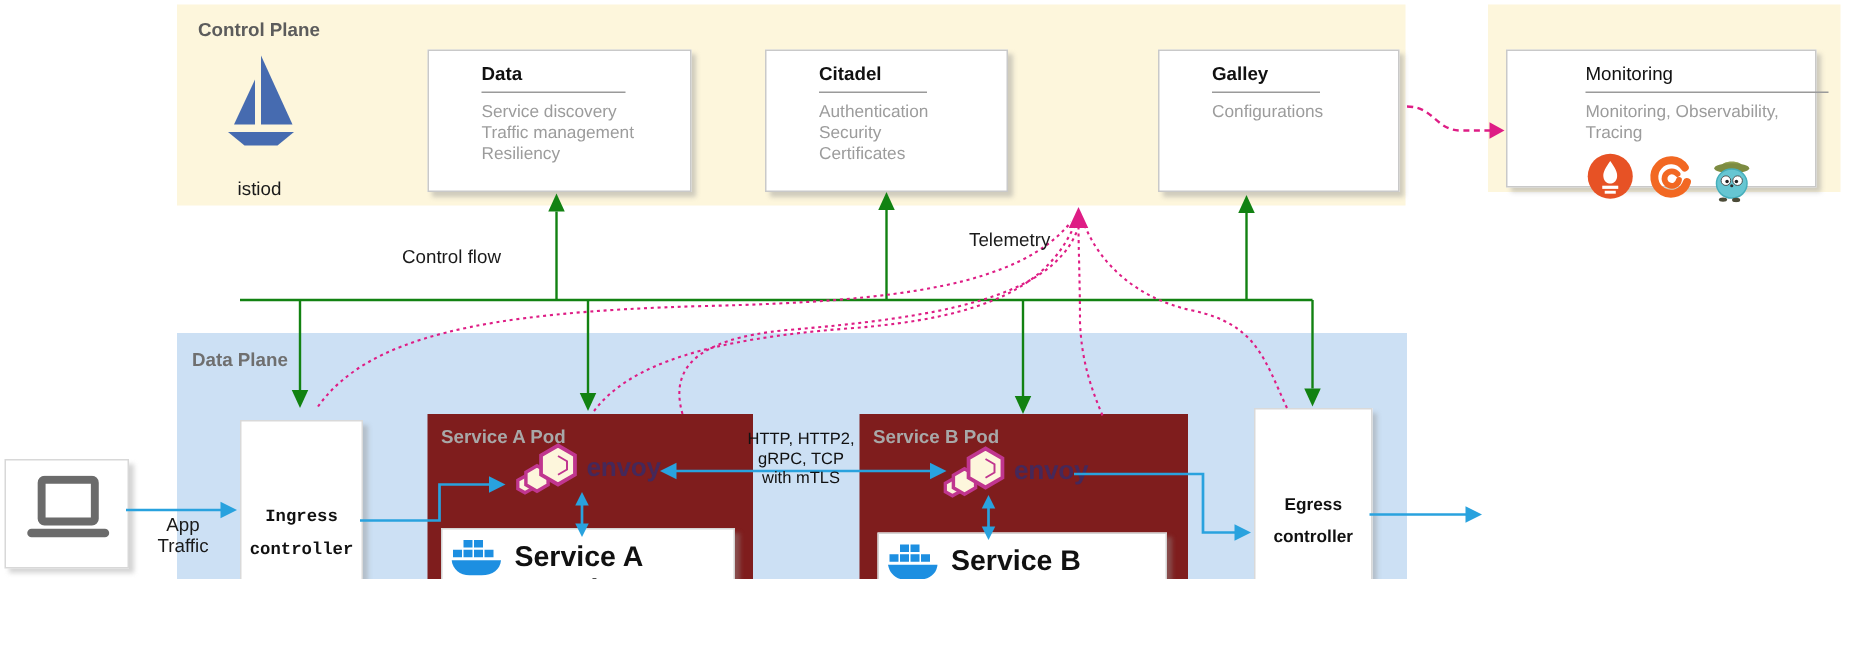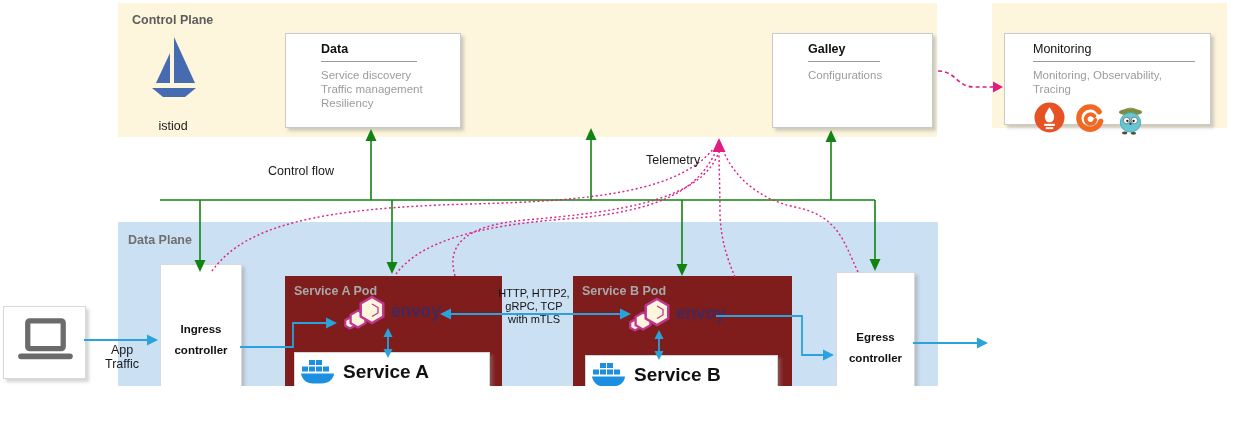--- a/index.html
+++ b/index.html
@@ -64,31 +64,40 @@
   <div class="card" style="left:285px;top:33px;width:176px;height:95px;">
     <div class="card-inner">
       <div class="card-title">Data</div>
       <hr class="card-hr" style="width:96px;">
       <div class="card-item">Service discovery</div>
       <div class="card-item">Traffic management</div>
       <div class="card-item">Resiliency</div>
     </div>
   </div>
 
+  <div class="card" style="left:510px;top:33px;width:162px;height:95px;">
+    <div class="card-inner">
+      <div class="card-title">Citadel</div>
+      <hr class="card-hr" style="width:72px;">
+      <div class="card-item">Authentication</div>
+      <div class="card-item">Security</div>
+      <div class="card-item">Certificates</div>
+    </div>
+  </div>
 
   <div class="card" style="left:772px;top:33px;width:161px;height:95px;">
     <div class="card-inner">
       <div class="card-title">Galley</div>
       <hr class="card-hr" style="width:72px;">
       <div class="card-item">Configurations</div>
     </div>
   </div>
 
   <div class="card" style="left:1004px;top:33px;width:207px;height:92px;">
-    <div class="card-inner" style="padding-left:28px;">
+    <div class="card-inner" style="padding-left:52px;">
       <div class="card-title regular">Monitoring</div>
       <hr class="card-hr" style="width:162px;">
       <div class="card-item">Monitoring, Observability, Tracing</div>
       <div class="mon-icons">
         <span>
           <svg width="31" height="31" viewBox="0 0 32 32">
             <circle cx="16" cy="16" r="15.5" fill="#e75225"></circle>
             <path d="M16,5.5 C13,10 10.8,13 11.3,16.5 C11.8,19.8 14,21 16,21 C18,21 20.2,19.8 20.7,16.5 C21.2,13 19,10 16,5.5 Z" fill="#fff"></path>
             <rect x="10.5" y="22.5" width="11" height="2.2" fill="#fff"></rect>
             <rect x="12.2" y="26" width="7.6" height="2" fill="#fff"></rect>
@@ -124,21 +133,21 @@
         <rect x="14" y="3" width="37" height="29" rx="2" fill="#fff" stroke="#6b6b6b" stroke-width="5.5"></rect>
         <rect x="4" y="37" width="57" height="6" rx="3" fill="#6b6b6b"></rect>
       </svg>
     </span>
   </div>
   <div class="float-label" style="left:96px;top:343px;width:52px;text-align:center;line-height:14px;">
     <div>App</div>
     <div>Traffic</div>
   </div>
 
-  <div class="ctrl-box" style="left:160px;top:264px;width:80px;height:149px;">
+  <div class="ctrl-box" style="left:160px;top:280px;width:80px;height:149px;font-family:Liberation Mono, monospace;">
     <div>Ingress</div>
     <div>controller</div>
   </div>
   <div class="ctrl-box" style="left:836px;top:272px;width:77px;height:149px;">
     <div>Egress</div>
     <div>controller</div>
   </div>
 
   <div class="pod" style="left:285px;top:276px;width:217px;height:137px;">
     <div class="pod-title">Service A Pod</div>

